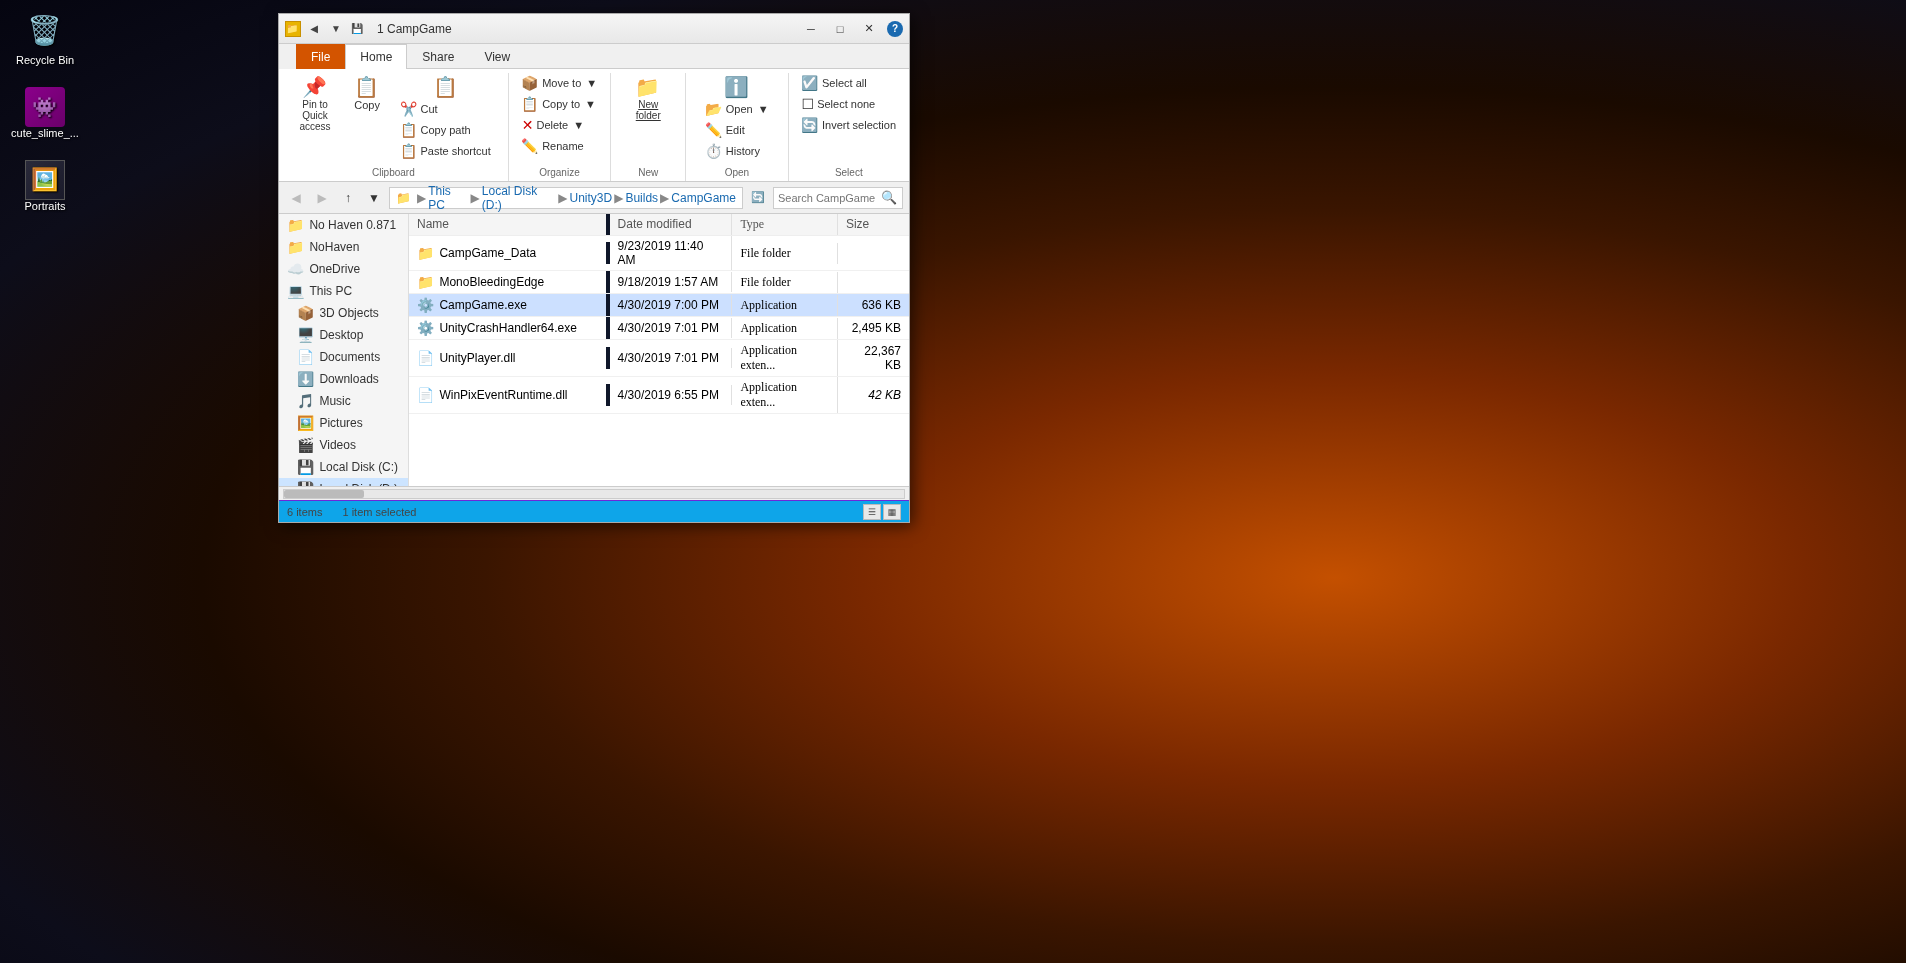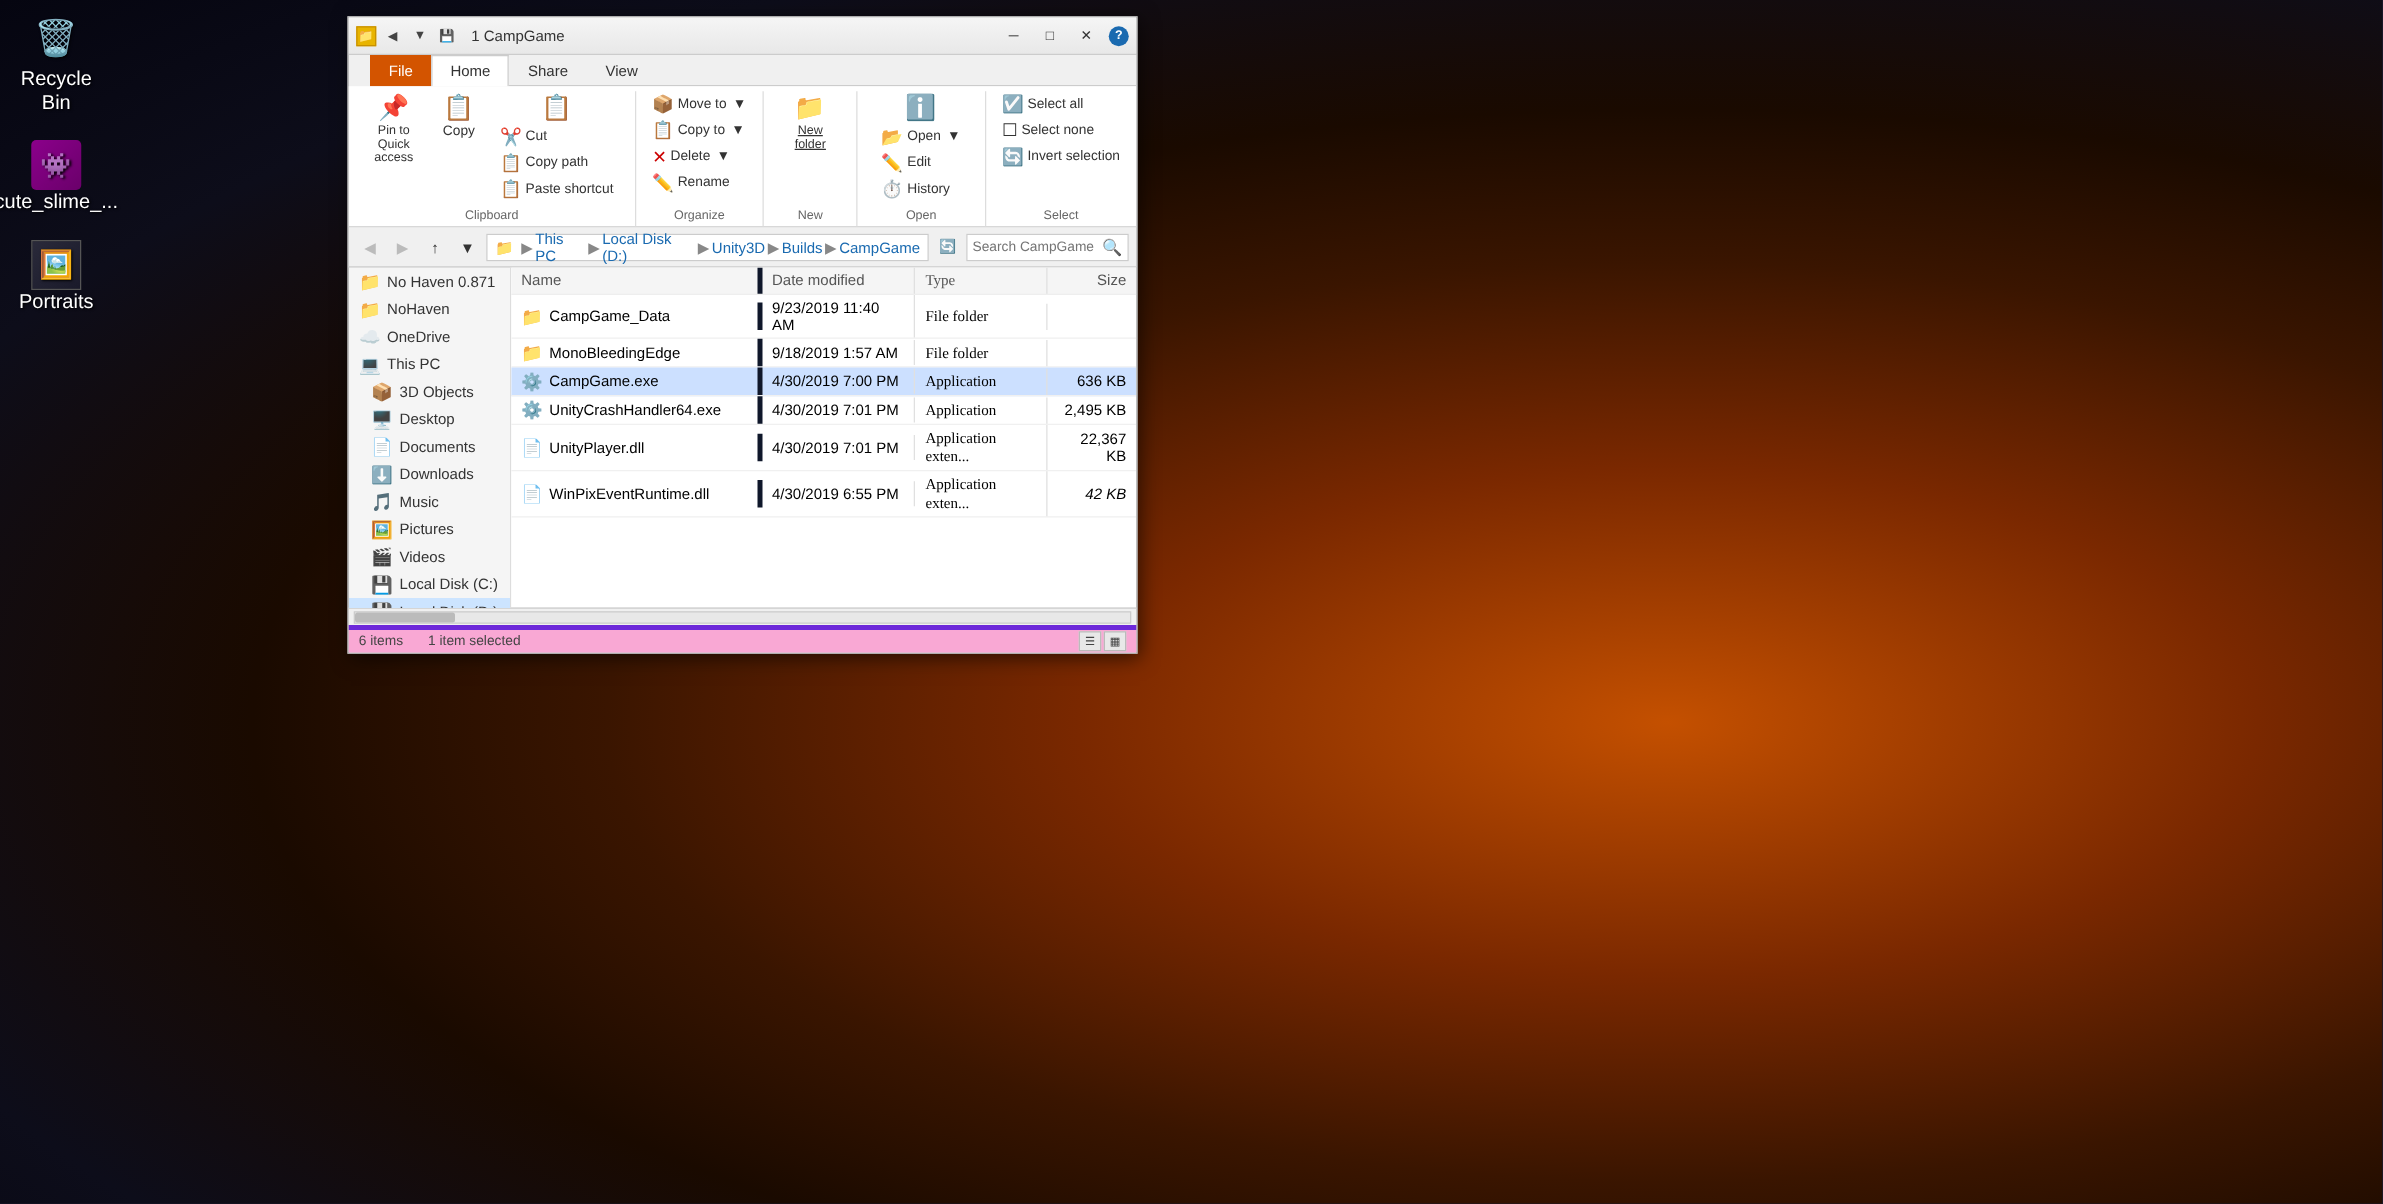--- a/index.html
+++ b/index.html
@@ -46,21 +46,21 @@
       width: 40px;
       height: 40px;
       margin-bottom: 4px;
       display: flex;
       align-items: center;
       justify-content: center;
       font-size: 28px;
     }
 
     .desktop-icon .icon-label {
-      font-size: 16px;
+      font-size: 11px;
       line-height: 1.2;
     }
 
     
     .explorer-window {
       position: absolute;
       top: 13px;
       left: 278px;
       width: 632px;
       height: 510px;
@@ -370,21 +370,21 @@
       font-size: 12px;
       color: #555;
       position: sticky;
       top: 0;
       z-index: 1;
     }
 
     .file-col-name { width: 230px; padding: 3px 8px; border-right: 4px solid #0f172a; cursor: pointer; }
     .file-col-date { width: 140px; padding: 3px 8px; border-right: 1px solid #e0e0e0; cursor: pointer; }
     .file-col-type { width: 120px; padding: 3px 8px; border-right: 1px solid #e0e0e0; cursor: pointer; font-family: Liberation Serif, serif; }
-    .file-col-size { width: 80px; padding: 3px 8px; cursor: pointer; text-align: right; }
+    .file-col-size { width: 80px; padding: 3px 8px; cursor: pointer; text-align: left; }
 
     .file-row {
       display: flex;
       align-items: center;
       border-bottom: 1px solid #f0f0f0;
       font-size: 12px;
       cursor: pointer;
     }
     .file-row.selected { background: #cce0ff; }
 
@@ -396,22 +396,22 @@
 
     .file-icon { font-size: 14px; }
 
     .folder-icon { color: #e8b400; }
     .exe-icon { color: #444; }
     .dll-icon { color: #666; }
 
     
     .status-bar {
       height: 22px;
-      background: #f9a8d4;
-      border-top: 4px solid #6d28d9;
+      background: #0ea5e9;
+      border-top: 1px solid #6d28d9;
       display: flex;
       align-items: center;
       padding: 0 8px;
       font-size: 11px;
       color: #444;
       flex-shrink: 0;
       justify-content: space-between;
     }
 
     .status-view-btns {

